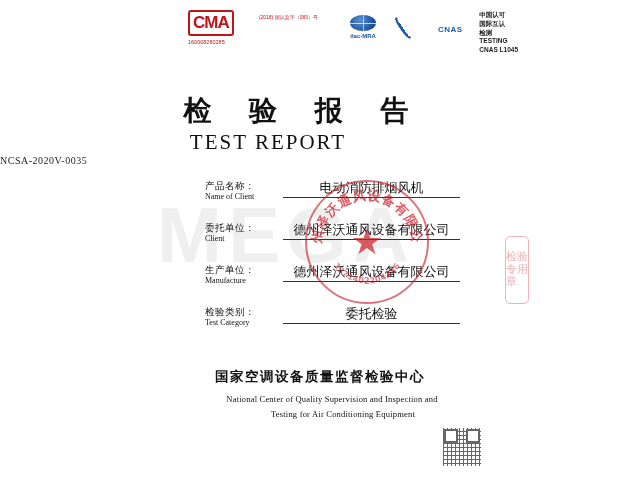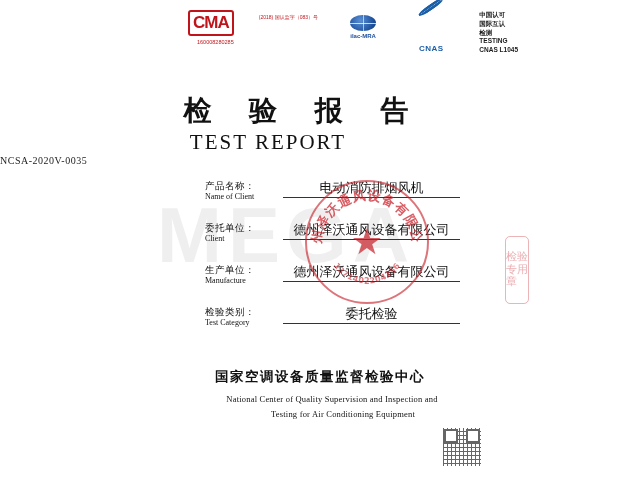--- a/index.html
+++ b/index.html
@@ -24,21 +24,21 @@
     left: 188px;
     width: 330px;
     height: 62px;
     display: flex;
     align-items: flex-start;
     justify-content: space-between;
   }
   .logo-cell {
     display: flex;
     flex-direction: column;
-    align-items: flex-end;
+    align-items: flex-start;
     justify-content: flex-start;
   }
 
   
   .cma-mark {
     font-family: "Liberation Sans", sans-serif;
     font-weight: bold;
     font-size: 17px;
     color: #c0141b;
     letter-spacing: -1px;
@@ -123,21 +123,21 @@
     color: #1b4f9c;
     margin-top: 2px;
     letter-spacing: 0px;
   }
 
   
   .cnas-mark {
     width: 46px;
     height: 36px;
     display: flex;
-    flex-direction: column;
+    flex-direction: row;
     align-items: center;
     justify-content: center;
     gap: 32px;
   }
   .cnas-swirl {
     width: 24px;
     height: 20px;
     border: 3px solid #1b5fa8;
     border-radius: 50%;
     border-right-color: transparent;

